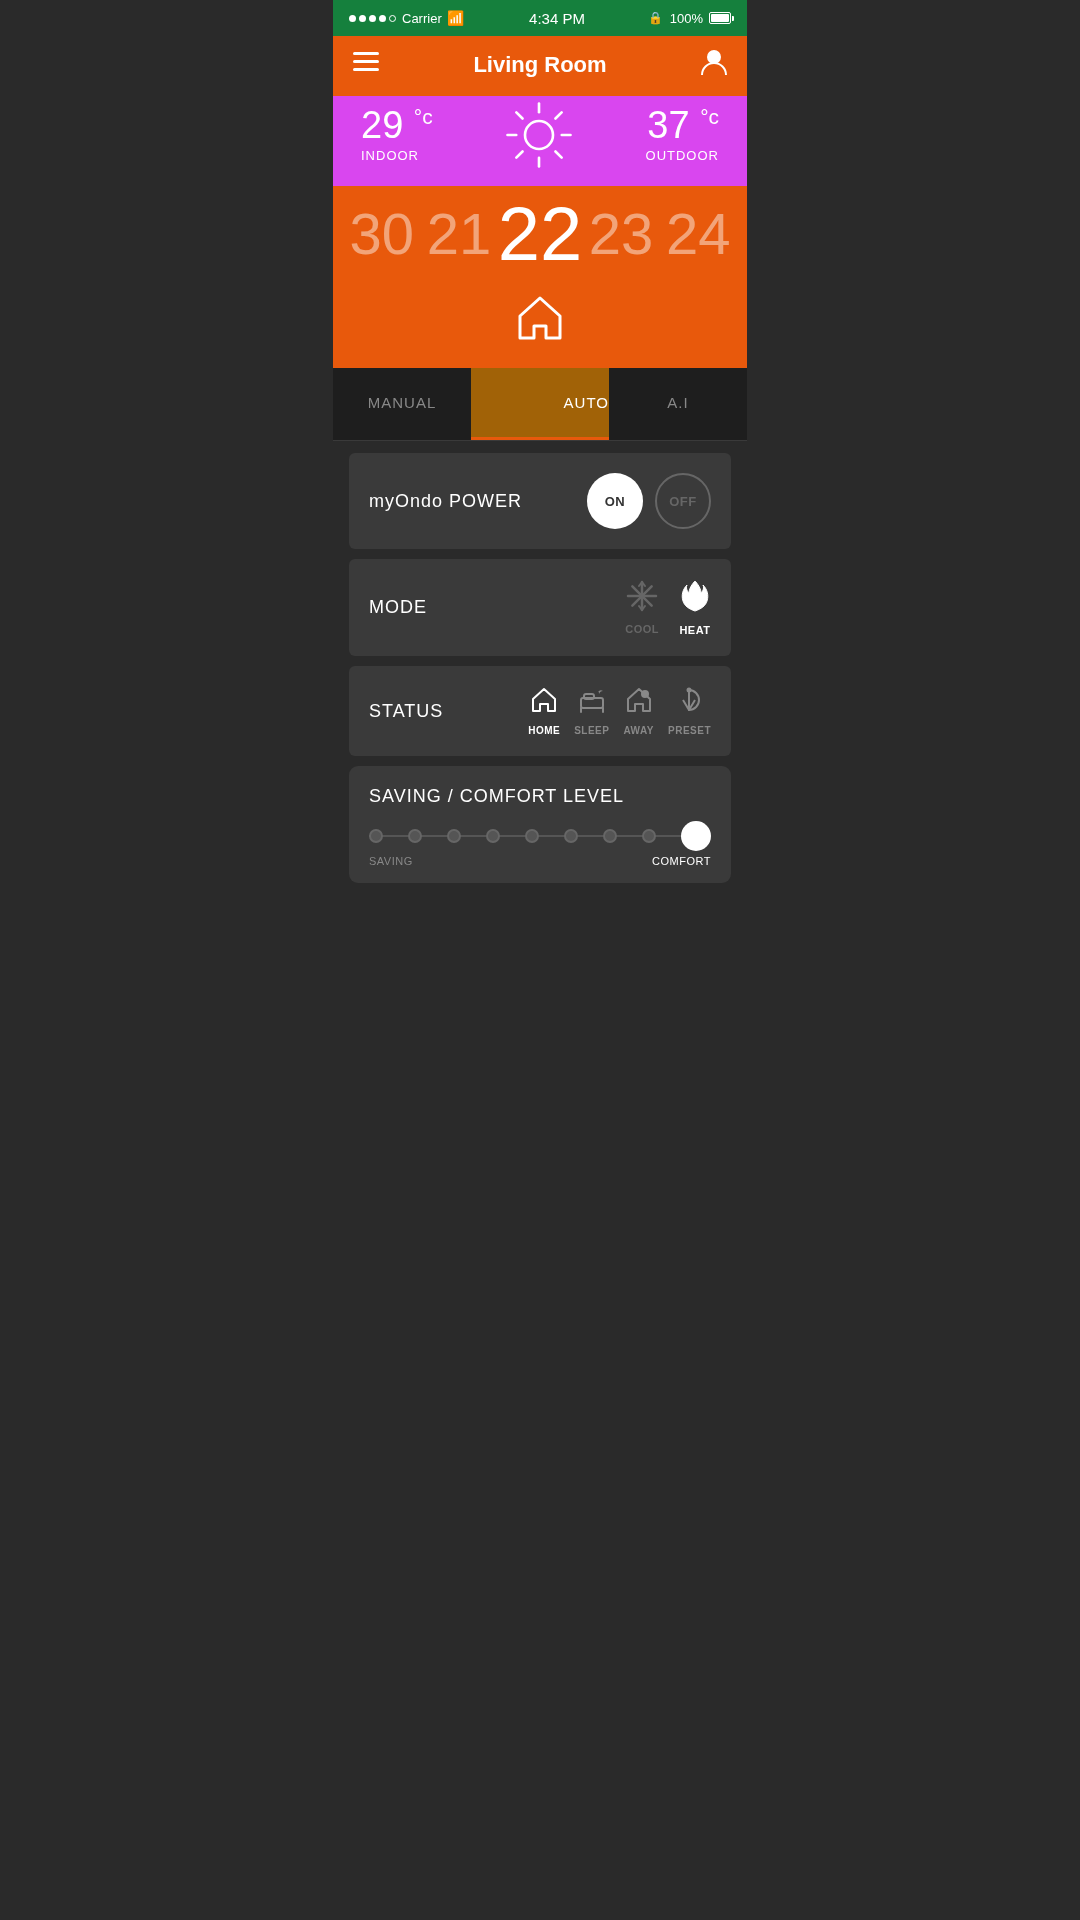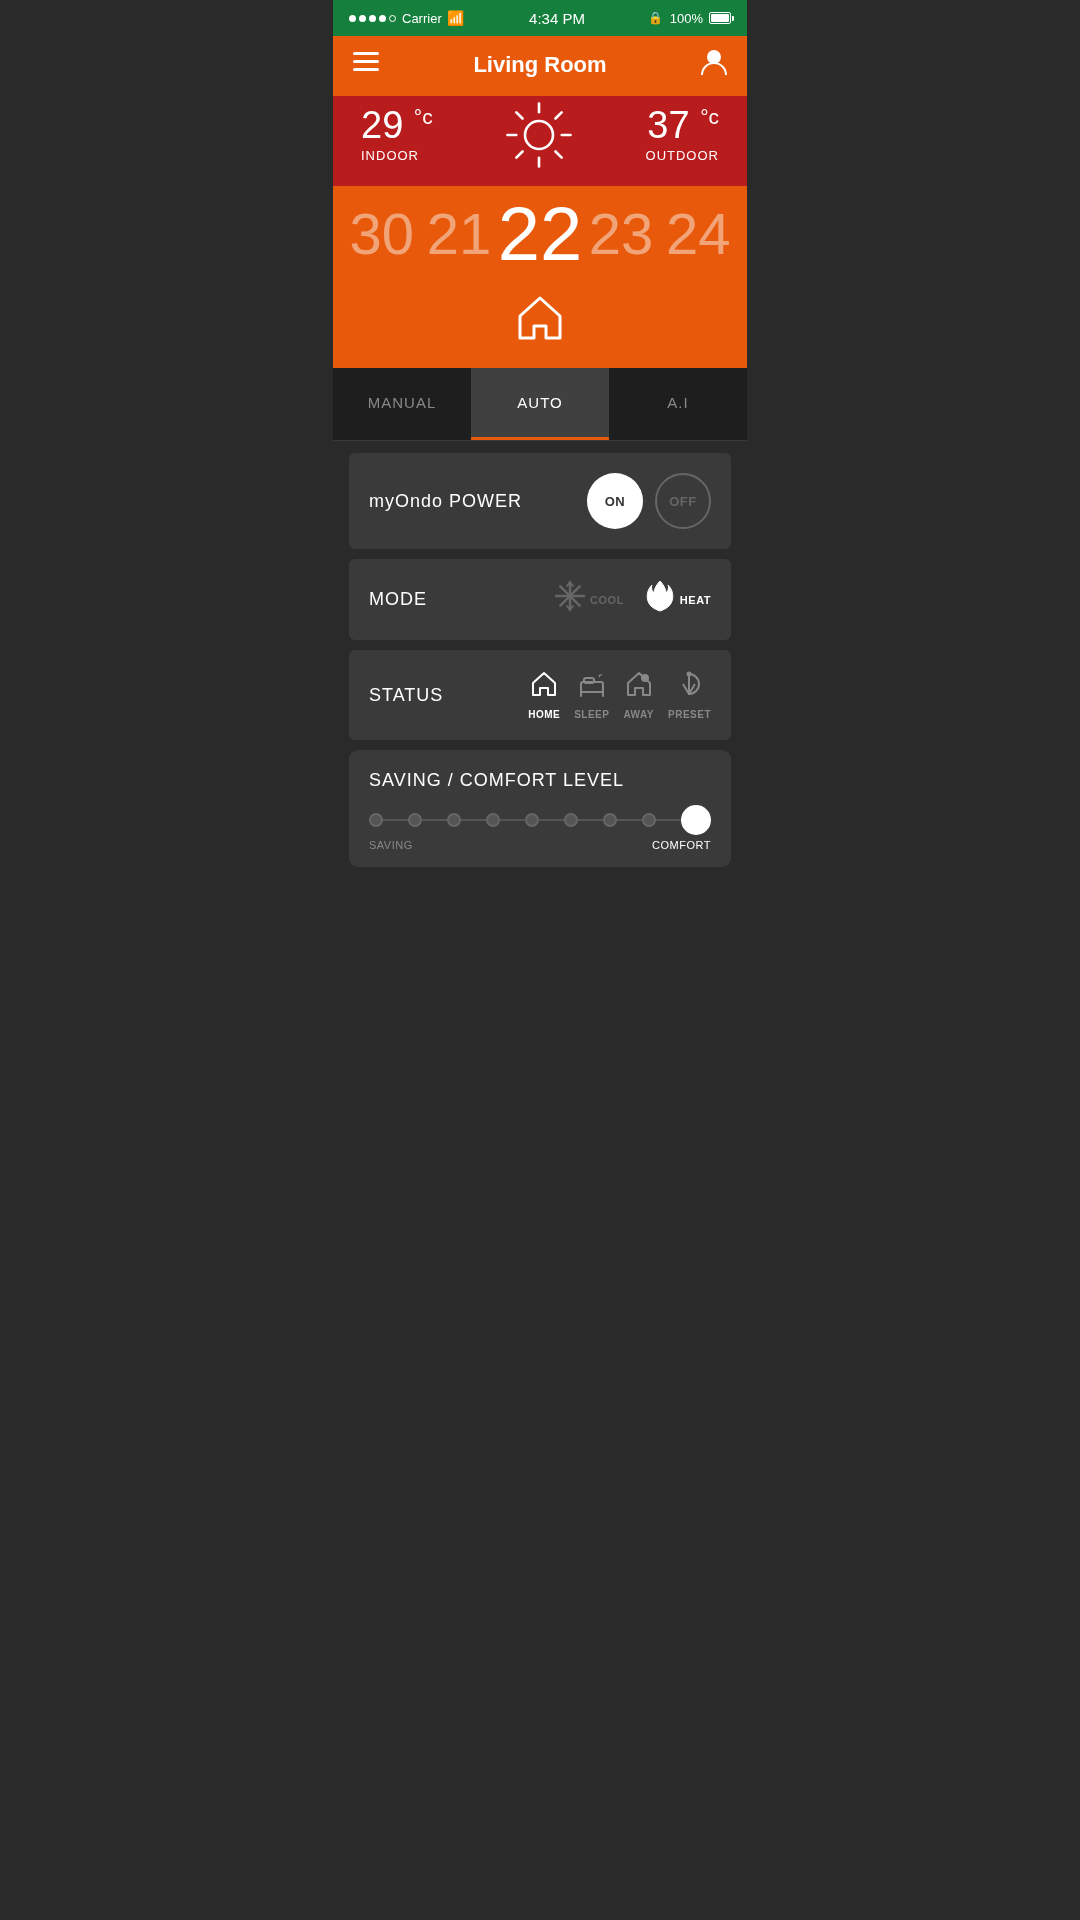--- a/index.html
+++ b/index.html
@@ -66,21 +66,21 @@
       justify-content: space-between;
       align-items: center;
       padding: 12px 20px 14px;
     }
     .hamburger-icon { color: white; font-size: 22px; cursor: pointer; }
     .header-title { color: white; font-size: 22px; font-weight: 600; }
     .user-icon { color: white; font-size: 22px; }
 
     
     .weather-section {
-      background: #b91c1c;
+      background: #d946ef;
       display: flex;
       justify-content: space-between;
       align-items: flex-start;
       padding: 10px 28px 16px;
     }
     .temp-block { color: white; }
     .temp-value { font-size: 38px; font-weight: 300; line-height: 1; }
     .temp-label { font-size: 13px; font-weight: 400; margin-top: 4px; letter-spacing: 1px; }
     .sun-icon-container {
       color: white; font-size: 58px; line-height: 1;
@@ -133,22 +133,23 @@
       padding: 26px 0;
       color: #888;
       font-size: 15px;
       font-weight: 500;
       letter-spacing: 1px;
       cursor: pointer;
       border-bottom: 3px solid transparent;
     }
     .tab.active {
       color: white;
-      background: #404040;
+      background: #a16207;
       border-bottom: 3px solid #e8590c;
+      text-align: right;
     }
 
     
     .controls {
       background: #2a2a2a;
       padding: 12px 16px;
       display: flex;
       flex-direction: column;
       gap: 10px;
     }
@@ -174,21 +175,21 @@
       display: flex; align-items: center; justify-content: center;
       font-size: 13px; font-weight: 700; cursor: pointer; border: none;
       letter-spacing: 0.5px;
     }
     .toggle-on { background: white; color: #333; }
     .toggle-off { background: transparent; border: 2px solid #666; color: #666; }
 
     
     .mode-options { display: flex; gap: 20px; align-items: center; }
     .mode-option {
-      display: flex; flex-direction: row; align-items: center; gap: 4px;
+      display: flex; flex-direction: column; align-items: center; gap: 4px;
       cursor: pointer;
     }
     .mode-icon { font-size: 28px; }
     .mode-icon-label { font-size: 11px; font-weight: 600; letter-spacing: 0.5px; }
     .mode-option.inactive .mode-icon-label { color: #666; }
     .mode-option.inactive .mode-icon { color: #666; }
     .mode-option.active .mode-icon-label { color: white; }
     .mode-option.active .mode-icon { color: white; }
 
     

